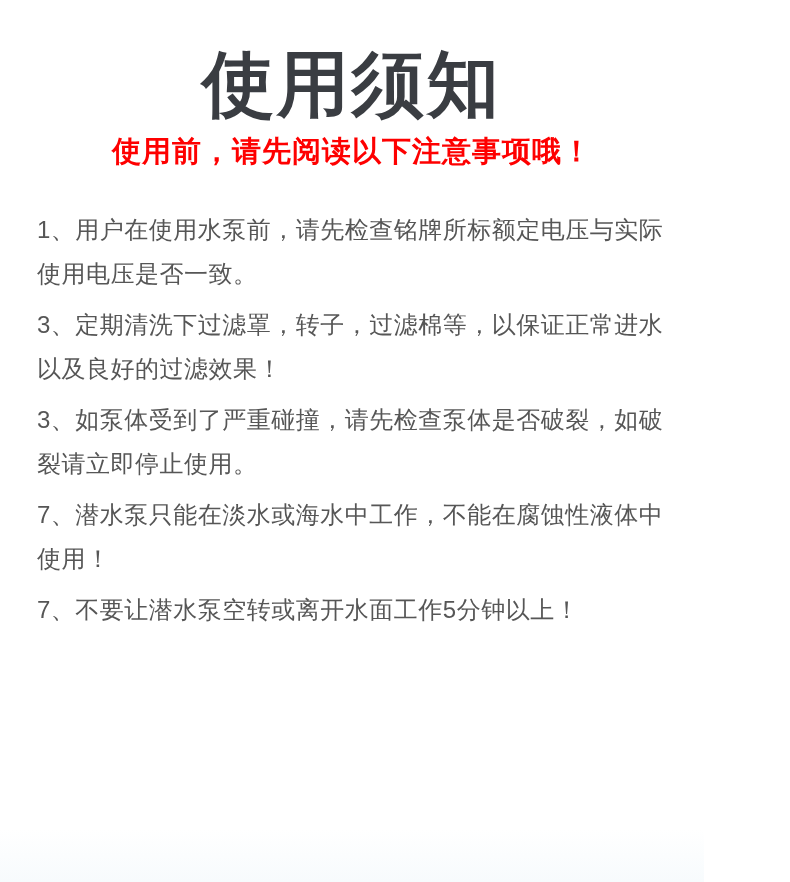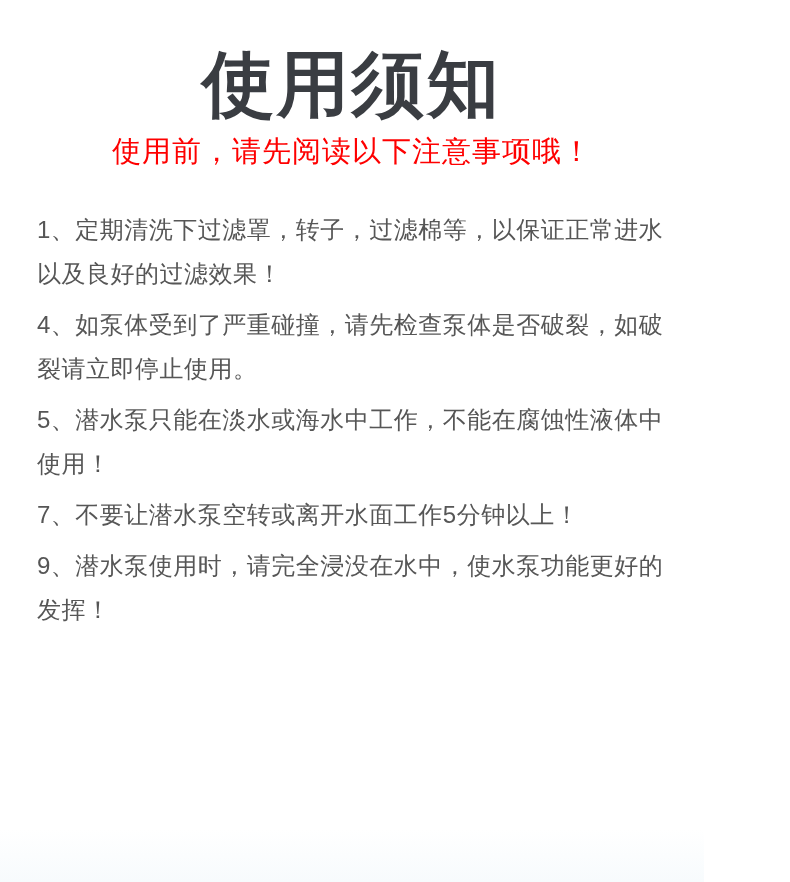--- a/index.html
+++ b/index.html
@@ -29,21 +29,21 @@
     font-size: 72px;
     line-height: 80px;
     font-weight: 700;
     color: #3a3d42;
     letter-spacing: 3px;
   }
   .page-subtitle {
     margin: 10px 0 0 0;
     font-size: 29px;
     line-height: 34px;
-    font-weight: 400;
+    font-weight: 700;
     color: #fe0000;
     letter-spacing: 1px;
   }
   .notice-list {
     margin-top: 40px;
     padding: 0 40px 0 37px;
   }
   .notice-item {
     margin: 0 0 7px 0;
     font-size: 24px;
@@ -57,19 +57,19 @@
 </head>
 <body>
 
 <div class="page">
   <div class="header">
     <h1 class="page-title">使用须知</h1>
     <p class="page-subtitle">使用前，请先阅读以下注意事项哦！</p>
   </div>
 
   <div class="notice-list">
-    <p class="notice-item">1、定期清洗下过滤罩，转子，过滤棉等，以保证正常进水以及良好的过滤效果！</p>
-    <p class="notice-item">4、如泵体受到了严重碰撞，请先检查泵体是否破裂，如破裂请立即停止使用。</p>
-    <p class="notice-item">5、潜水泵只能在淡水或海水中工作，不能在腐蚀性液体中使用！</p>
+    <p class="notice-item">1、用户在使用水泵前，请先检查铭牌所标额定电压与实际使用电压是否一致。</p>
+    <p class="notice-item">3、定期清洗下过滤罩，转子，过滤棉等，以保证正常进水以及良好的过滤效果！</p>
+    <p class="notice-item">3、如泵体受到了严重碰撞，请先检查泵体是否破裂，如破裂请立即停止使用。</p>
+    <p class="notice-item">7、潜水泵只能在淡水或海水中工作，不能在腐蚀性液体中使用！</p>
     <p class="notice-item">7、不要让潜水泵空转或离开水面工作5分钟以上！</p>
-    <p class="notice-item">9、潜水泵使用时，请完全浸没在水中，使水泵功能更好的发挥！</p>
   </div>
 </div>
 
 </body></html>

